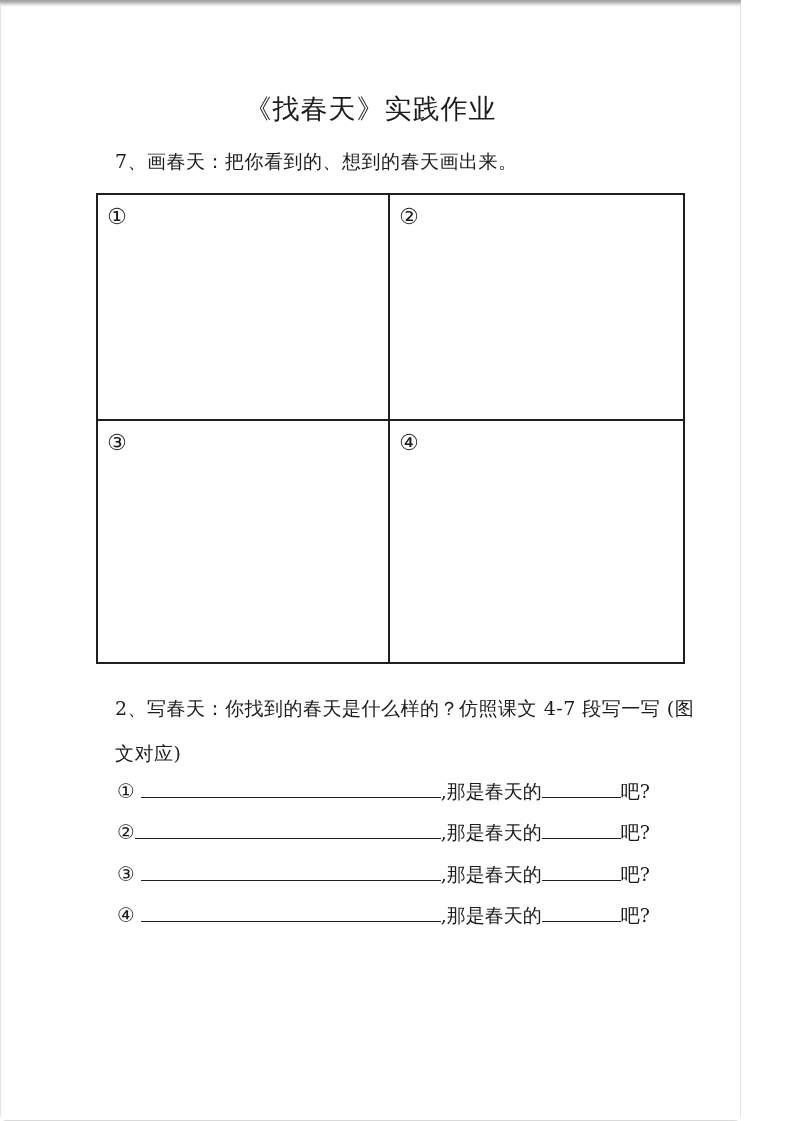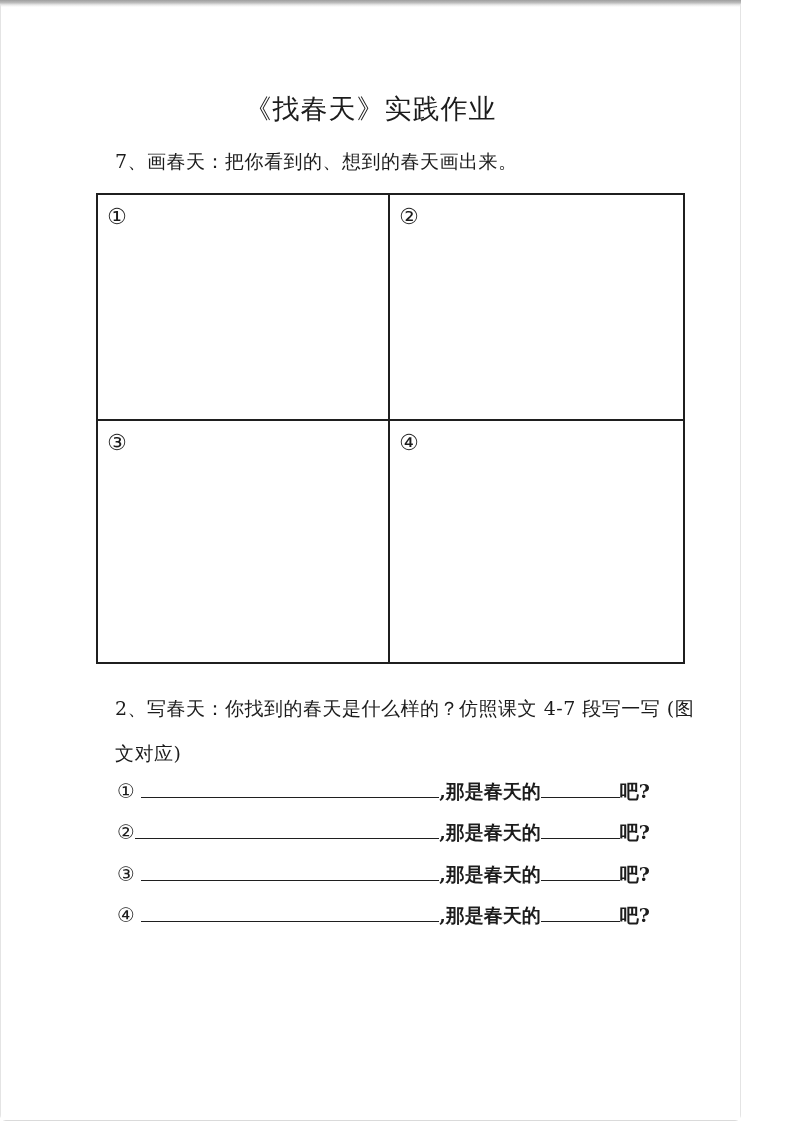--- a/index.html
+++ b/index.html
@@ -67,21 +67,21 @@
     font-size:20px;
     font-family:"DejaVu Sans","Liberation Sans",sans-serif;
   }
   .blank {
     height:12px;
     border-bottom:1.5px solid #1f1f1f;
     margin-bottom:-4px;
   }
   .blank.b1 { flex:1 1 auto; }
   .blank.b2 { width:79px; flex:0 0 auto; }
-  .mid, .tail { flex:0 0 auto;font-weight:bold; }
+  .mid, .tail { flex:0 0 auto; }
 </style>
 </head>
 <body>
 
 <div id="page">
 
   <div class="top-edge"></div>
   <div class="side-edge left"></div>
   <div class="side-edge right"></div>
   <div class="bottom-edge"></div>

